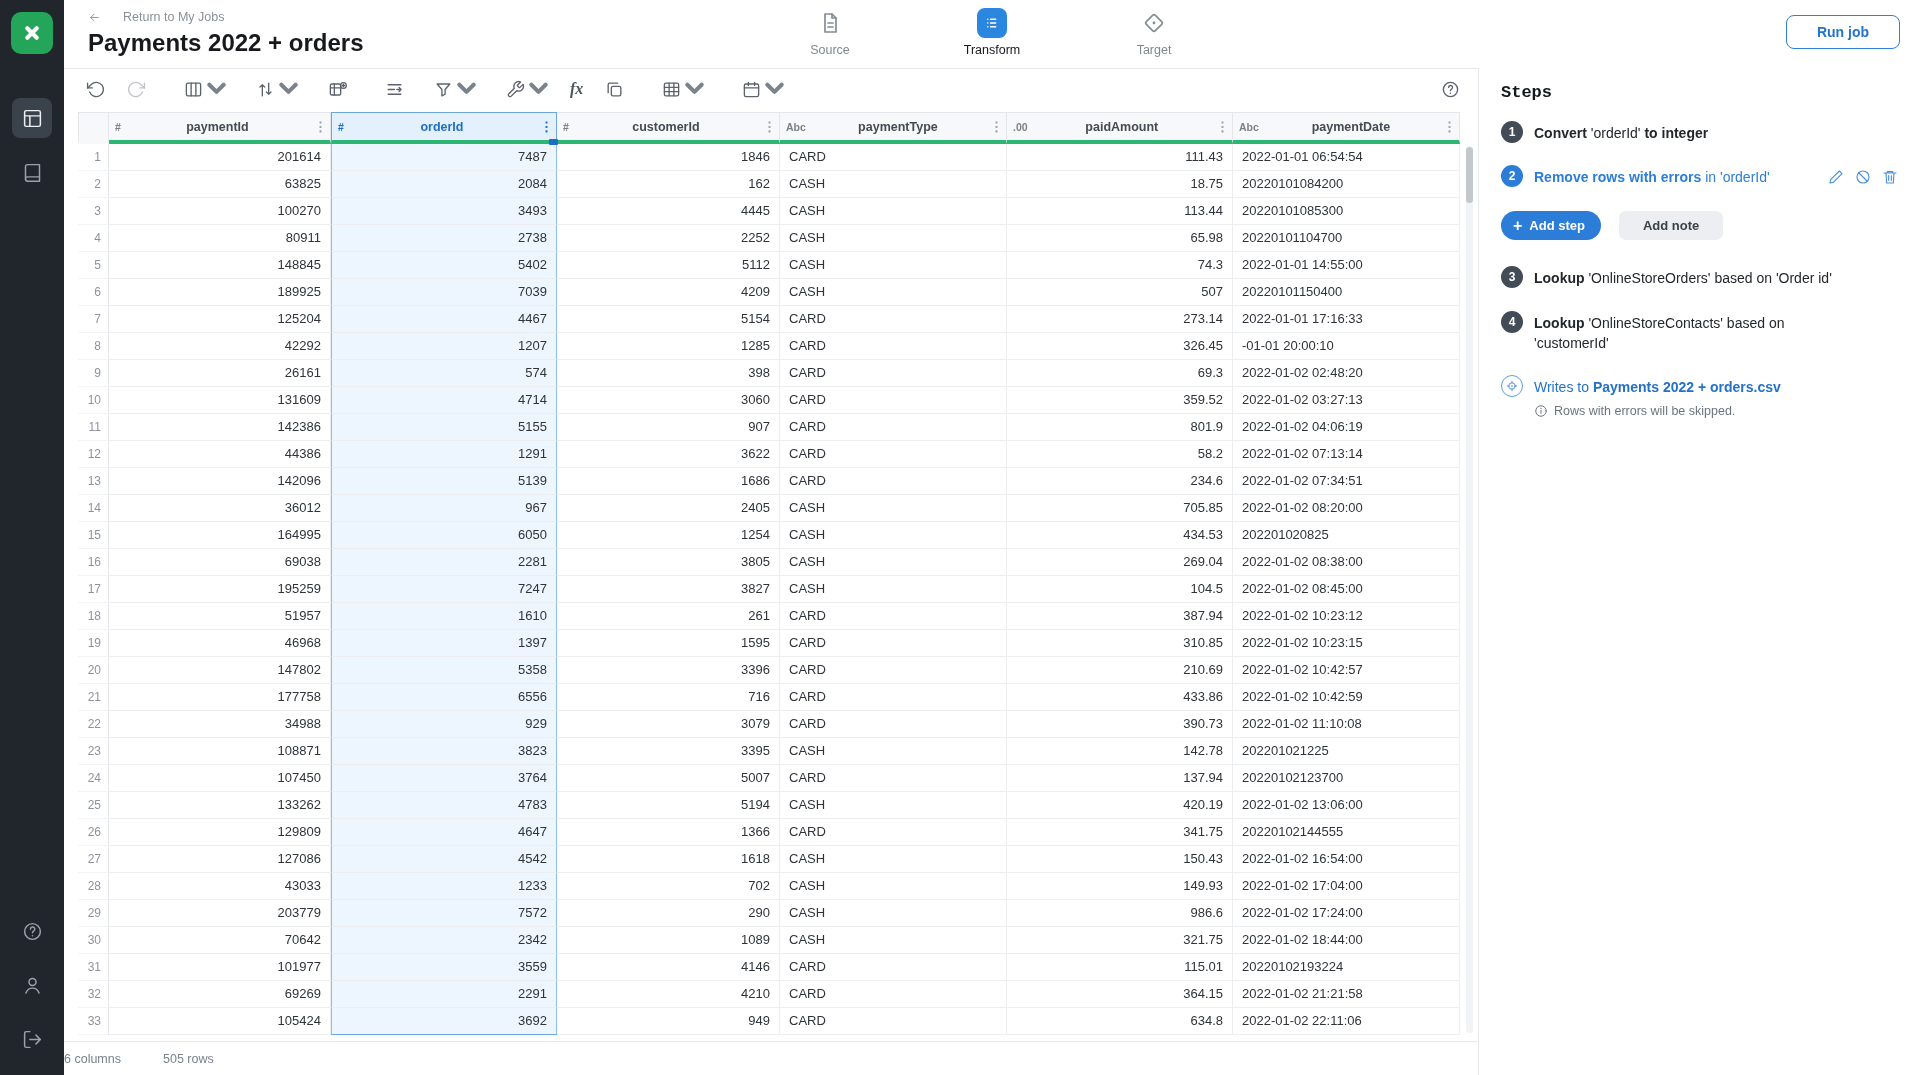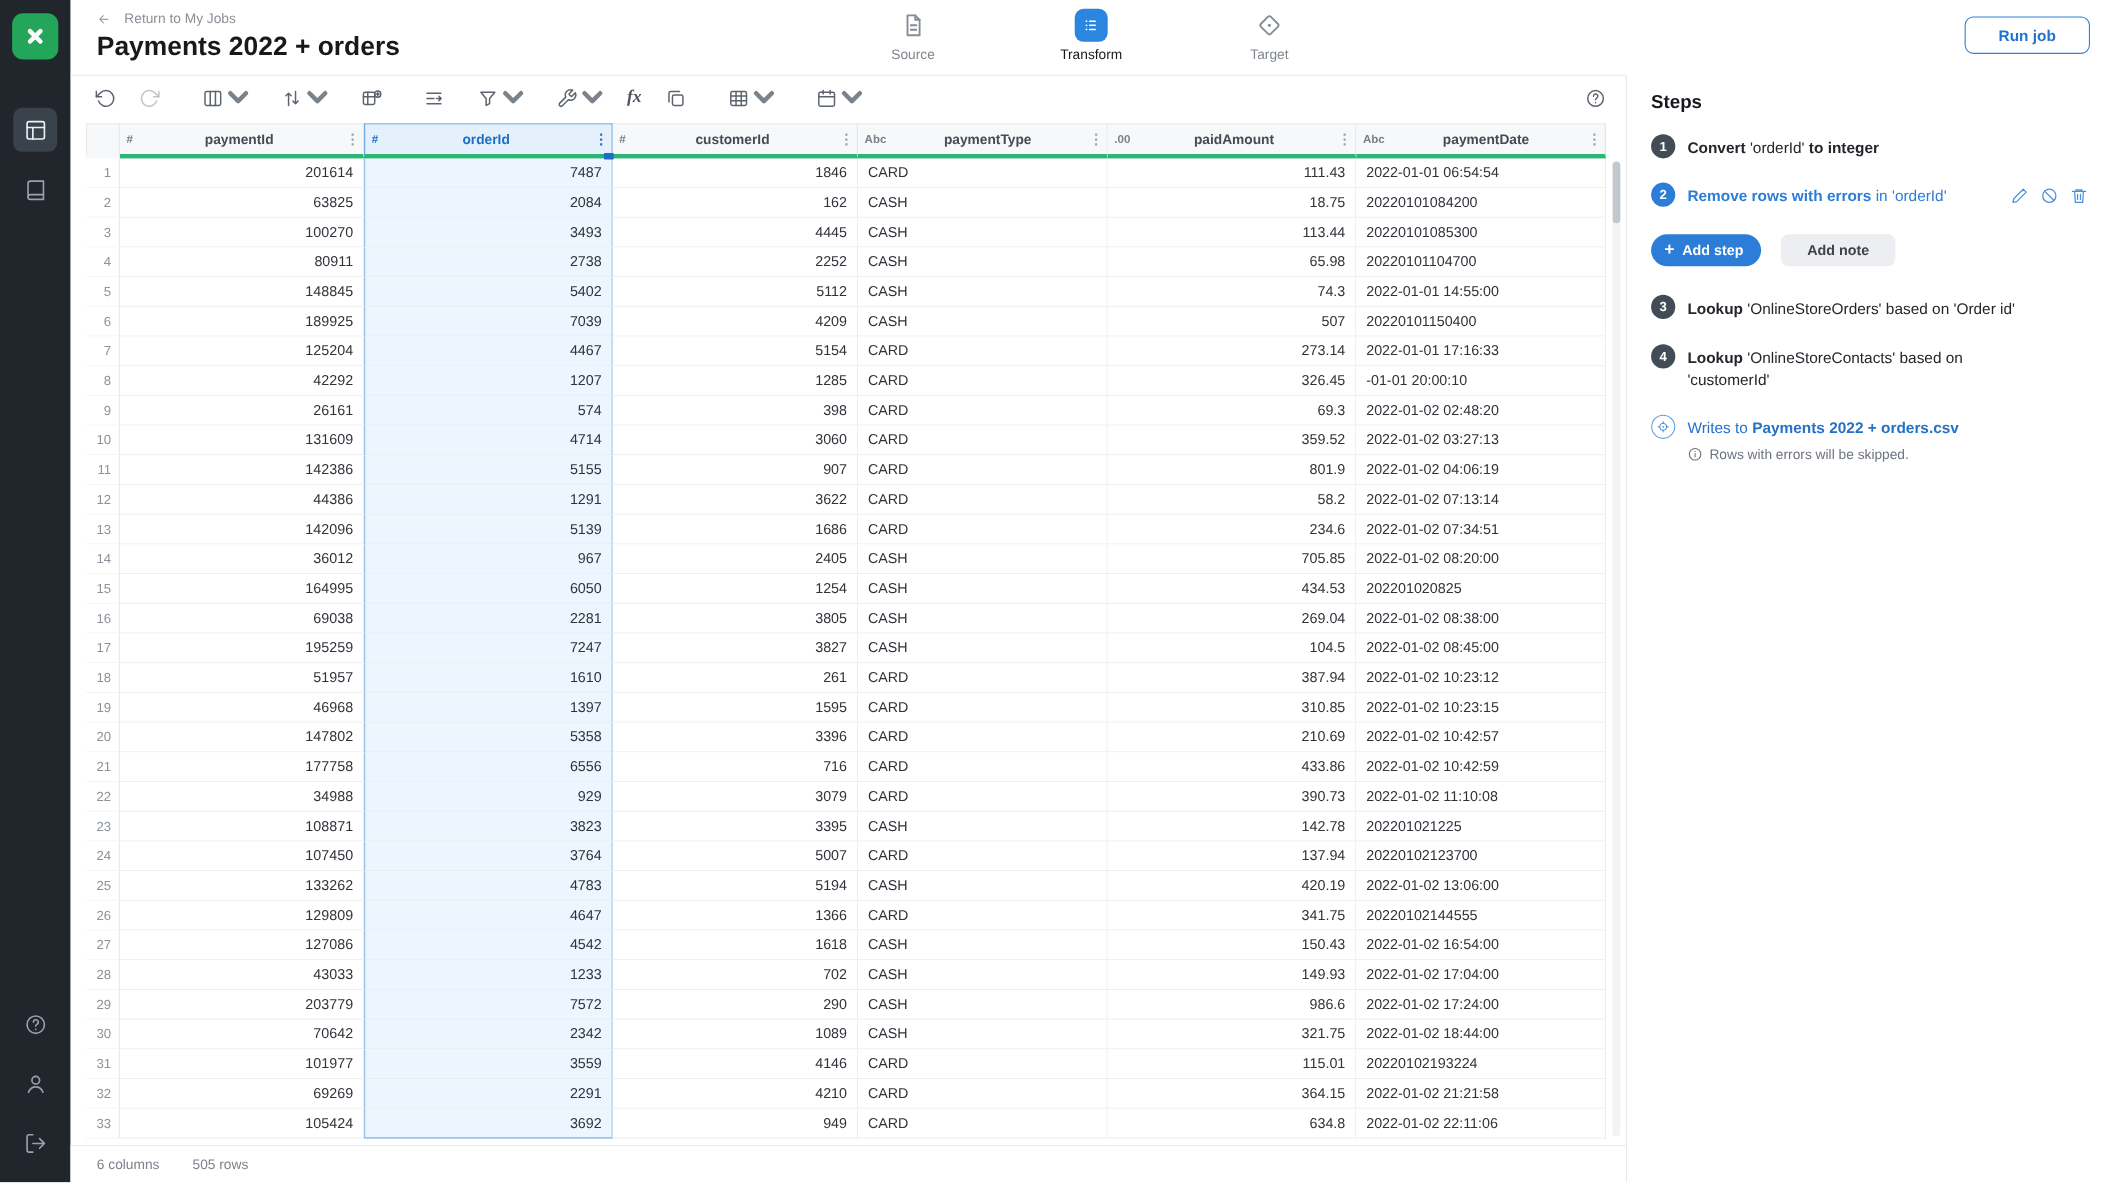--- a/index.html
+++ b/index.html
@@ -15,21 +15,21 @@
   .side-btn { width:40px; height:40px; border-radius:8px; display:flex; align-items:center; justify-content:center; color:#99a2ab; cursor:pointer; }
   .side-btn.active { background:#3a424b; color:#eef1f4; }
   .side-btn svg { width:21px; height:21px; }
 
   svg.ic { fill:none; stroke:currentColor; stroke-width:1.7; stroke-linecap:round; stroke-linejoin:round; }
 
   
   .content { flex:1; display:flex; flex-direction:column; min-width:0; }
 
   .topbar { height:68px; flex:none; position:relative; padding:10px 0 0 24px; }
-  .back { display:flex; align-items:center; gap:12px; color:#8a9097; font-size:12.5px; cursor:pointer; width:max-content; }
+  .back { display:flex; align-items:center; gap:22px; color:#8a9097; font-size:12.5px; cursor:pointer; width:max-content; }
   .back svg { width:13px; height:13px; }
   .page-title { font-size:24px; font-weight:700; color:#17191d; margin:5px 0 0; }
 
   .flow-nav { position:absolute; left:50%; top:8px; transform:translateX(-50%); display:flex; gap:86px; }
   .flow-item { display:flex; flex-direction:column; align-items:center; gap:5px; width:76px; font-size:12.5px; color:#81878f; cursor:pointer; }
   .flow-item .fi-box { height:30px; display:flex; align-items:center; justify-content:center; }
   .flow-item.active .fi-label { color:#17191d; }
   .transform-chip { width:30px; height:30px; border-radius:8px; background:#2b86e0; display:flex; align-items:center; justify-content:center; }
   .flow-item svg { width:24px; height:24px; color:#858c94; }
   .transform-chip svg { width:18px; height:18px; color:#fff; }
@@ -65,25 +65,25 @@
   .grow { height:27px; }
   .cell { font-size:13px; color:#2f343a; line-height:26px; padding:0 9px; border-right:1px solid #eceef0; border-bottom:1px solid #eceef0; overflow:hidden; white-space:nowrap; background:#fff; cursor:default; }
   .cell.rnum { color:#8d939b; font-size:12px; text-align:right; padding:0 7px; border-right:1px solid #e4e6e9; border-bottom:1px solid #f3f4f6; }
   .cell.num { text-align:right; }
   .cell.sel { background:#edf5fe; border-left:1px solid #8fbce8; border-right:1px solid #8fbce8; }
   .cell.selbot { border-bottom:1px solid #6aa7e0; }
 
   .vscroll { position:absolute; left:1388px; top:34px; bottom:8px; width:7px; background:#f2f3f4; border-radius:4px; }
   .vscroll .thumb { position:absolute; top:1px; left:0; width:7px; height:56px; background:#c3c8cd; border-radius:4px; }
 
-  .statusbar { height:34px; flex:none; border-top:1px solid #e8eaec; display:flex; align-items:center; gap:30px; padding-left:24px; font-size:12.5px; color:#7b828b; background:#fff; }
+  .statusbar { height:34px; flex:none; border-top:1px solid #e8eaec; display:flex; align-items:center; gap:42px; font-size:12.5px; color:#7b828b; background:#fff; }
 
   
   .steps-panel { flex:1; border-left:1px solid #e6e8ea; padding:15px 20px 0 22px; overflow:hidden; }
-  .steps-title { font-size:17px; font-weight:700; color:#15181c; margin:0 0 19px; }
+  .steps-title { font-size:17px; font-weight:700; color:#15181c; margin:0 0 19px;font-family:Liberation Mono, monospace; }
   .step-row { display:flex; align-items:flex-start; gap:11px; margin-bottom:22px; cursor:pointer; }
   .num-circle { width:22px; height:22px; border-radius:50%; background:#434b56; color:#fff; font-size:12px; font-weight:700; display:flex; align-items:center; justify-content:center; flex:none; }
   .num-circle.blue { background:#2b7dd8; }
   .ring-icon { width:22px; height:22px; border-radius:50%; border:1.5px solid #5e9fe0; color:#3e86d6; display:flex; align-items:center; justify-content:center; flex:none; }
   .ring-icon svg { width:12px; height:12px; }
   .step-text { font-size:14px; color:#23272c; line-height:1.45; max-width:300px; padding-top:2px; }
   .step-text .b { font-weight:700; }
   .step-text.blue { color:#2471c8; max-width:360px; }
   .step-row.selected .step-text { color:#2b7dd8; }
   .filelink { font-weight:700; text-decoration:underline; color:#2471c8; cursor:pointer; }

